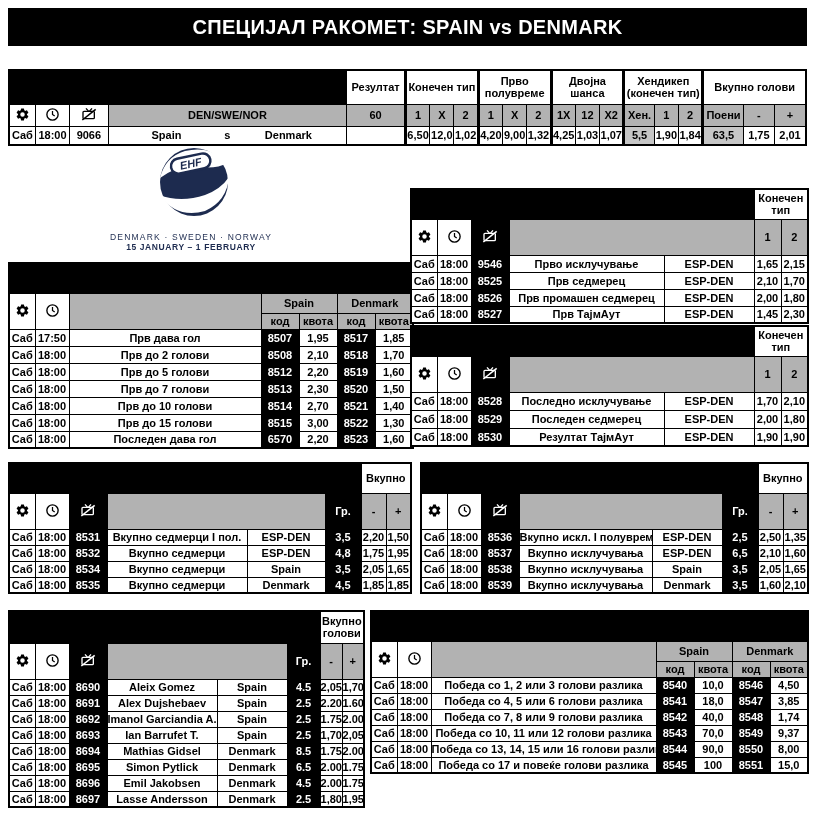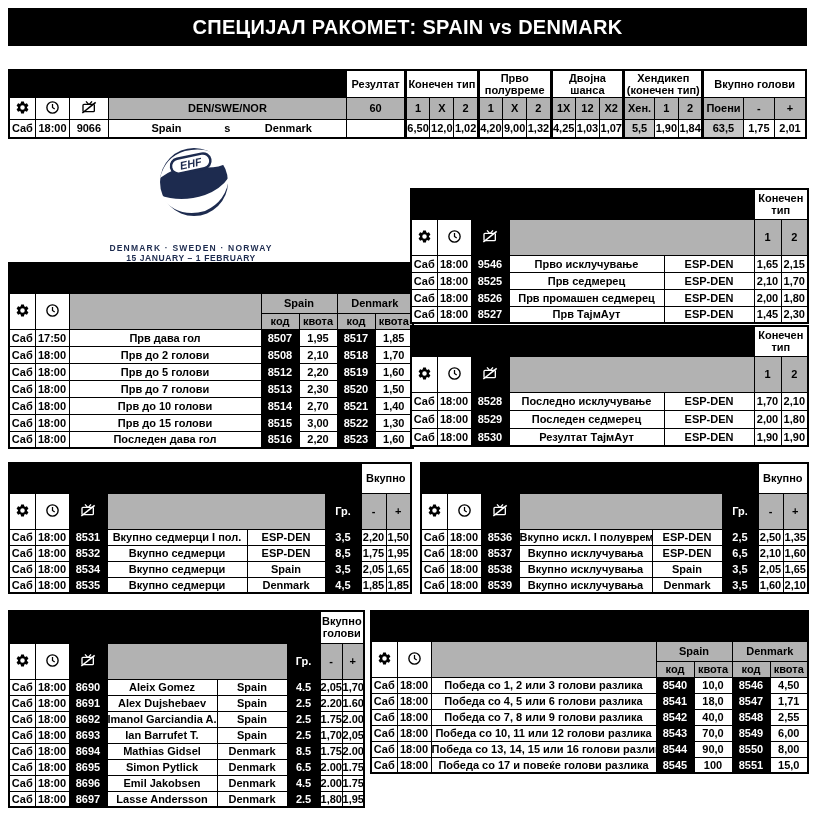--- a/index.html
+++ b/index.html
@@ -19,37 +19,37 @@
   .blackc{background:#000 !important;color:#fff !important;font-size:10.5px;}
   .whitebox{background:#fff;font-size:10.5px;white-space:normal !important;line-height:1.12;}
   .hdr-col{background:#fff;font-size:10.5px;white-space:normal !important;line-height:1.1;}
   .dotL{border-left:1px dotted #555 !important;}
   .gL{border-left:3px solid #000 !important;}
   .shade{background:#c6c6c6;}
   .icell{background:#fff;}
   .odd{font-size:10.5px;}
   .wcell{font-size:10px;}
   .namecell{font-size:11px;}
-  tr.h27{height:27px;} tr.h30{height:30px;} tr.h32{height:32px;} tr.h36{height:36px;}
+  tr.h27{height:34px;} tr.h30{height:30px;} tr.h32{height:32px;} tr.h36{height:36px;}
   tr.h22{height:22px;} tr.h20{height:20px;} tr.h19{height:19px;} tr.h18{height:18px;}
   tr.h17{height:17px;} tr.h16{height:16px;}
   .matchgrid{display:grid;grid-template-columns:1fr auto 1fr;align-items:center;font-size:11px;}
   
   #t-main{left:8px;top:69px;width:799px;}
   #t-goal{left:8px;top:262px;width:404px;}
   #t-first{left:410px;top:188px;width:397px;}
   #t-last{left:410px;top:325px;width:397px;}
   #t-sevens{left:8px;top:462px;width:402px;}
   #t-excl{left:420px;top:462px;width:387px;}
   #t-players{left:8px;top:610px;width:355px;}
   #t-margin{left:370px;top:610px;width:437px;}
   
   .logo{left:71px;top:143px;width:240px;text-align:center;color:#1d2b4f;}
   .logo-title{font-size:17px;font-weight:bold;letter-spacing:-0.3px;margin-top:1px;}
-  .logo-countries{font-size:8.5px;font-weight:bold;letter-spacing:1.2px;margin-top:18px;}
+  .logo-countries{font-size:8.5px;font-weight:normal;letter-spacing:1.2px;margin-top:7px;}
   .logo-dates{font-size:8.5px;font-weight:bold;letter-spacing:.6px;}
   .iconwrap{display:inline-flex;align-items:center;justify-content:center;}
 </style>
 </head>
 <body>
 
 <div class="abs banner">
   <span>СПЕЦИЈАЛ РАКОМЕТ: SPAIN vs DENMARK</span>
 </div>
 
@@ -258,21 +258,21 @@
       <td class="namecell">Прв до 15 голови</td>
       <td class="blackc">8515</td>
       <td class="odd">3,00</td>
       <td class="blackc">8522</td>
       <td class="odd">1,30</td>
     </tr>
       <tr class="h17">
       <td class="wcell">Саб</td>
       <td class="wcell dotL">18:00</td>
       <td class="namecell">Последен дава гол</td>
-      <td class="blackc">8516</td>
+      <td class="blackc">6570</td>
       <td class="odd">2,20</td>
       <td class="blackc">8523</td>
       <td class="odd">1,60</td>
     </tr>
     </tbody>
 </table>
 
 <table class="abs btable" id="t-first">
   <colgroup>
       <col style="width:26px">
@@ -476,21 +476,21 @@
       <td class="blackc">3,5</td>
       <td class="odd">2,20</td>
       <td class="odd dotL">1,50</td>
     </tr>
       <tr class="h16">
       <td class="wcell">Саб</td>
       <td class="wcell dotL">18:00</td>
       <td class="blackc">8532</td>
       <td class="namecell">Вкупно седмерци</td>
       <td>ESP-DEN</td>
-      <td class="blackc">8,5</td>
+      <td class="blackc">4,8</td>
       <td class="odd">1,75</td>
       <td class="odd dotL">1,95</td>
     </tr>
       <tr class="h16">
       <td class="wcell">Саб</td>
       <td class="wcell dotL">18:00</td>
       <td class="blackc">8534</td>
       <td class="namecell">Вкупно седмерци</td>
       <td>Spain</td>
       <td class="blackc">3,5</td>
@@ -770,39 +770,39 @@
       <td class="blackc">8546</td>
       <td class="odd">4,50</td>
     </tr>
       <tr class="h16">
       <td class="wcell">Саб</td>
       <td class="wcell dotL">18:00</td>
       <td class="namecell">Победа со 4, 5 или 6 голови разлика</td>
       <td class="blackc">8541</td>
       <td class="odd">18,0</td>
       <td class="blackc">8547</td>
-      <td class="odd">1,71</td>
+      <td class="odd">3,85</td>
     </tr>
       <tr class="h16">
       <td class="wcell">Саб</td>
       <td class="wcell dotL">18:00</td>
       <td class="namecell">Победа со 7, 8 или 9 голови разлика</td>
       <td class="blackc">8542</td>
       <td class="odd">40,0</td>
       <td class="blackc">8548</td>
-      <td class="odd">2,55</td>
+      <td class="odd">1,74</td>
     </tr>
       <tr class="h16">
       <td class="wcell">Саб</td>
       <td class="wcell dotL">18:00</td>
       <td class="namecell">Победа со 10, 11 или 12 голови разлика</td>
       <td class="blackc">8543</td>
       <td class="odd">70,0</td>
       <td class="blackc">8549</td>
-      <td class="odd">6,00</td>
+      <td class="odd">9,37</td>
     </tr>
       <tr class="h16">
       <td class="wcell">Саб</td>
       <td class="wcell dotL">18:00</td>
       <td class="namecell">Победа со 13, 14, 15 или 16 голови разлика</td>
       <td class="blackc">8544</td>
       <td class="odd">90,0</td>
       <td class="blackc">8550</td>
       <td class="odd">8,00</td>
     </tr>

